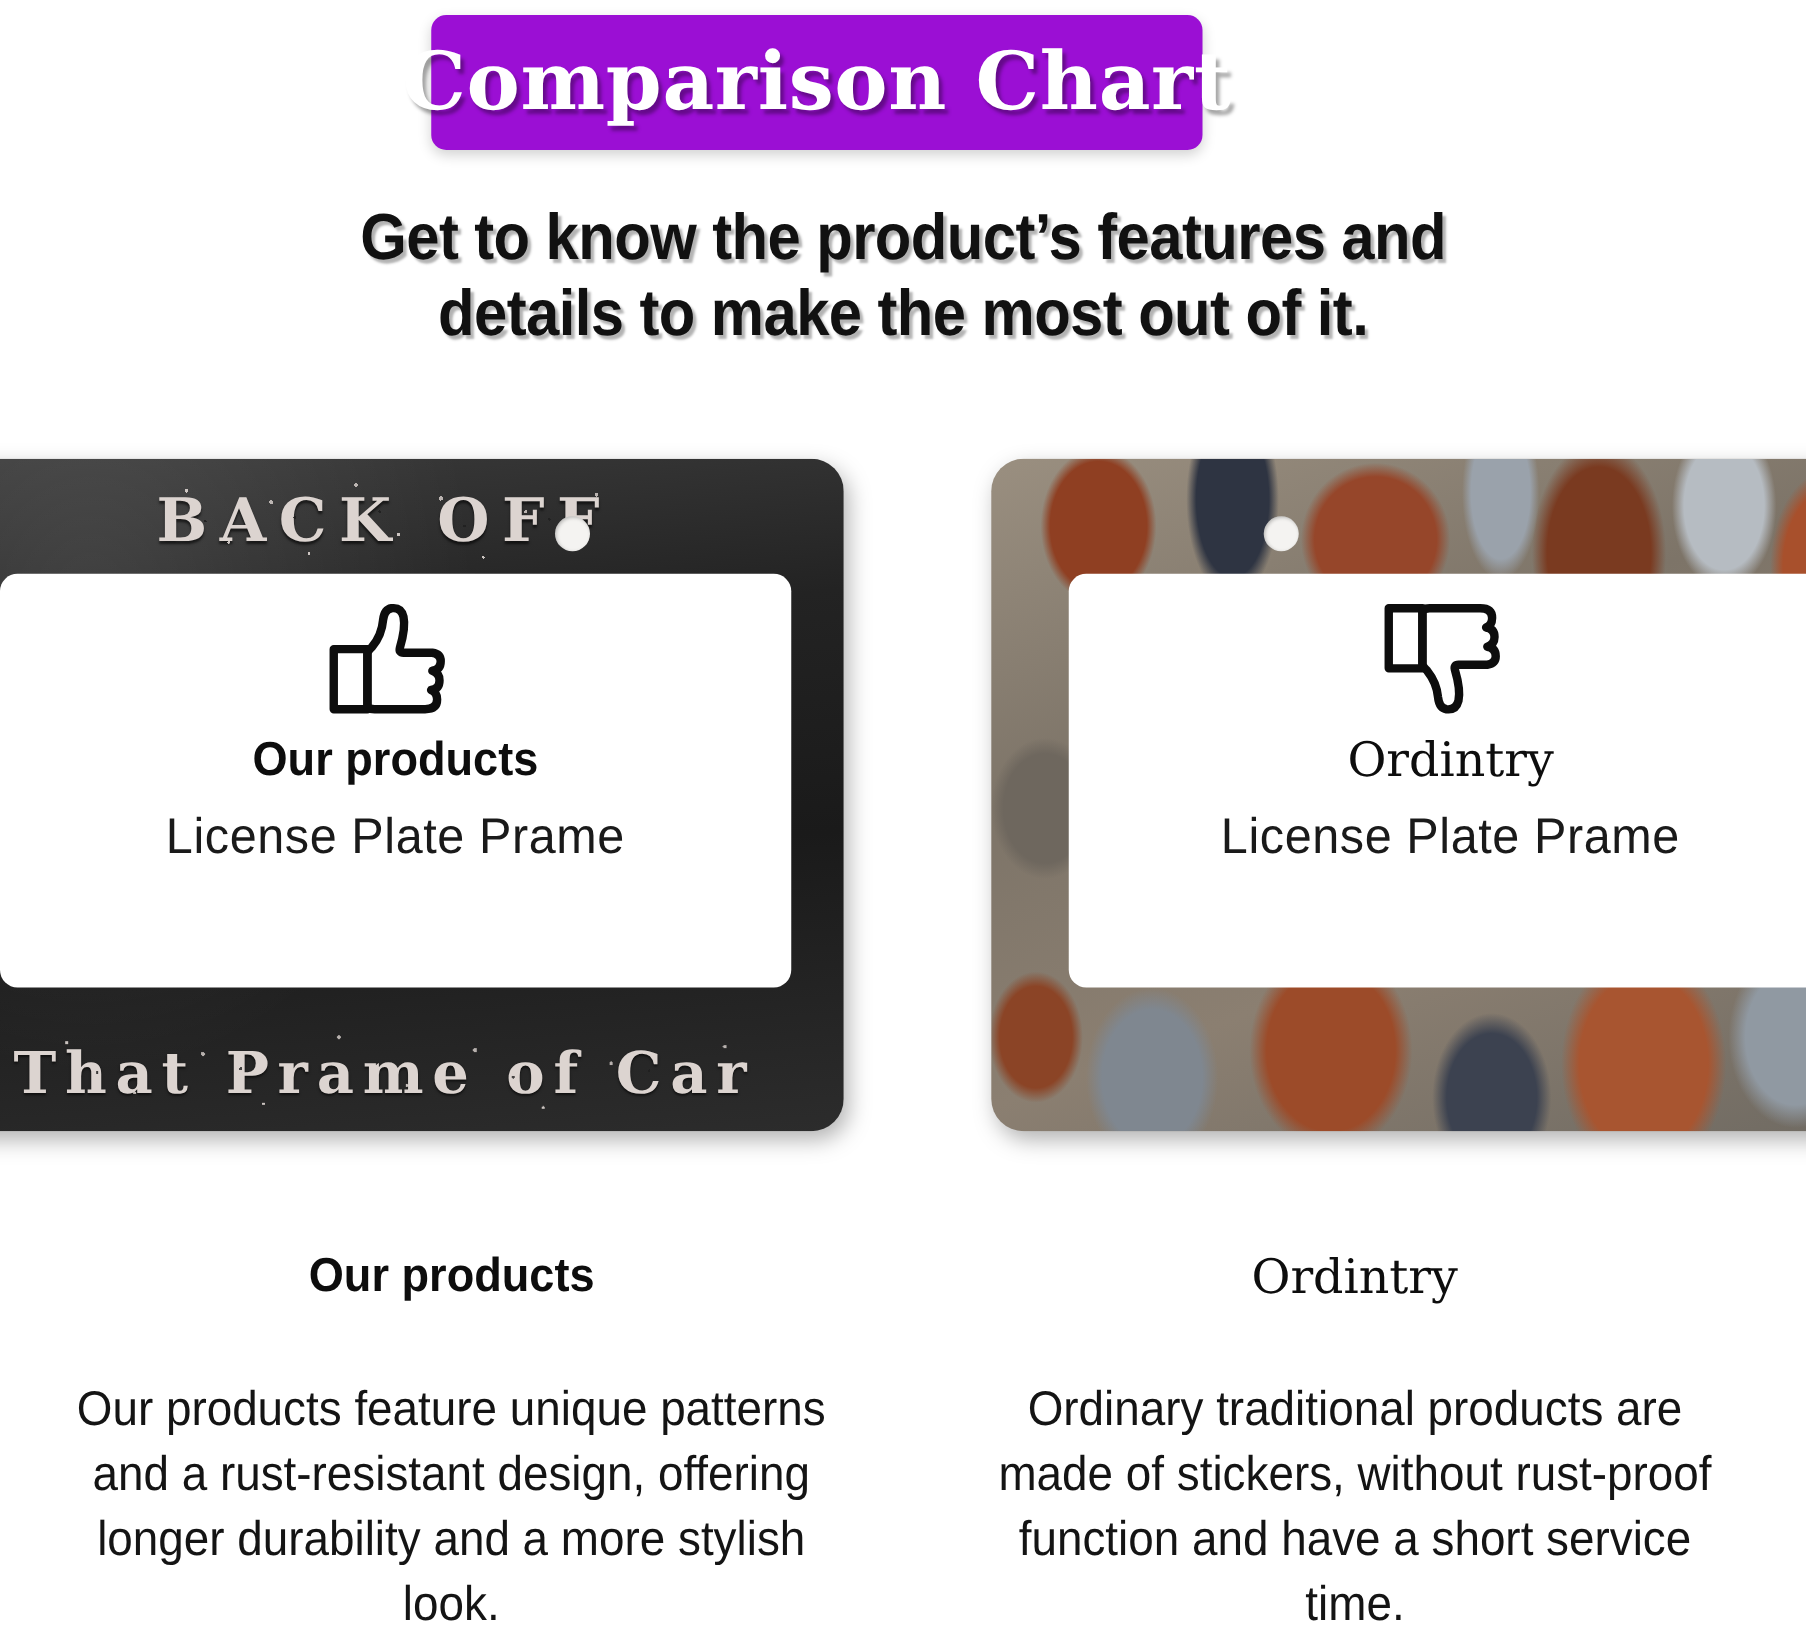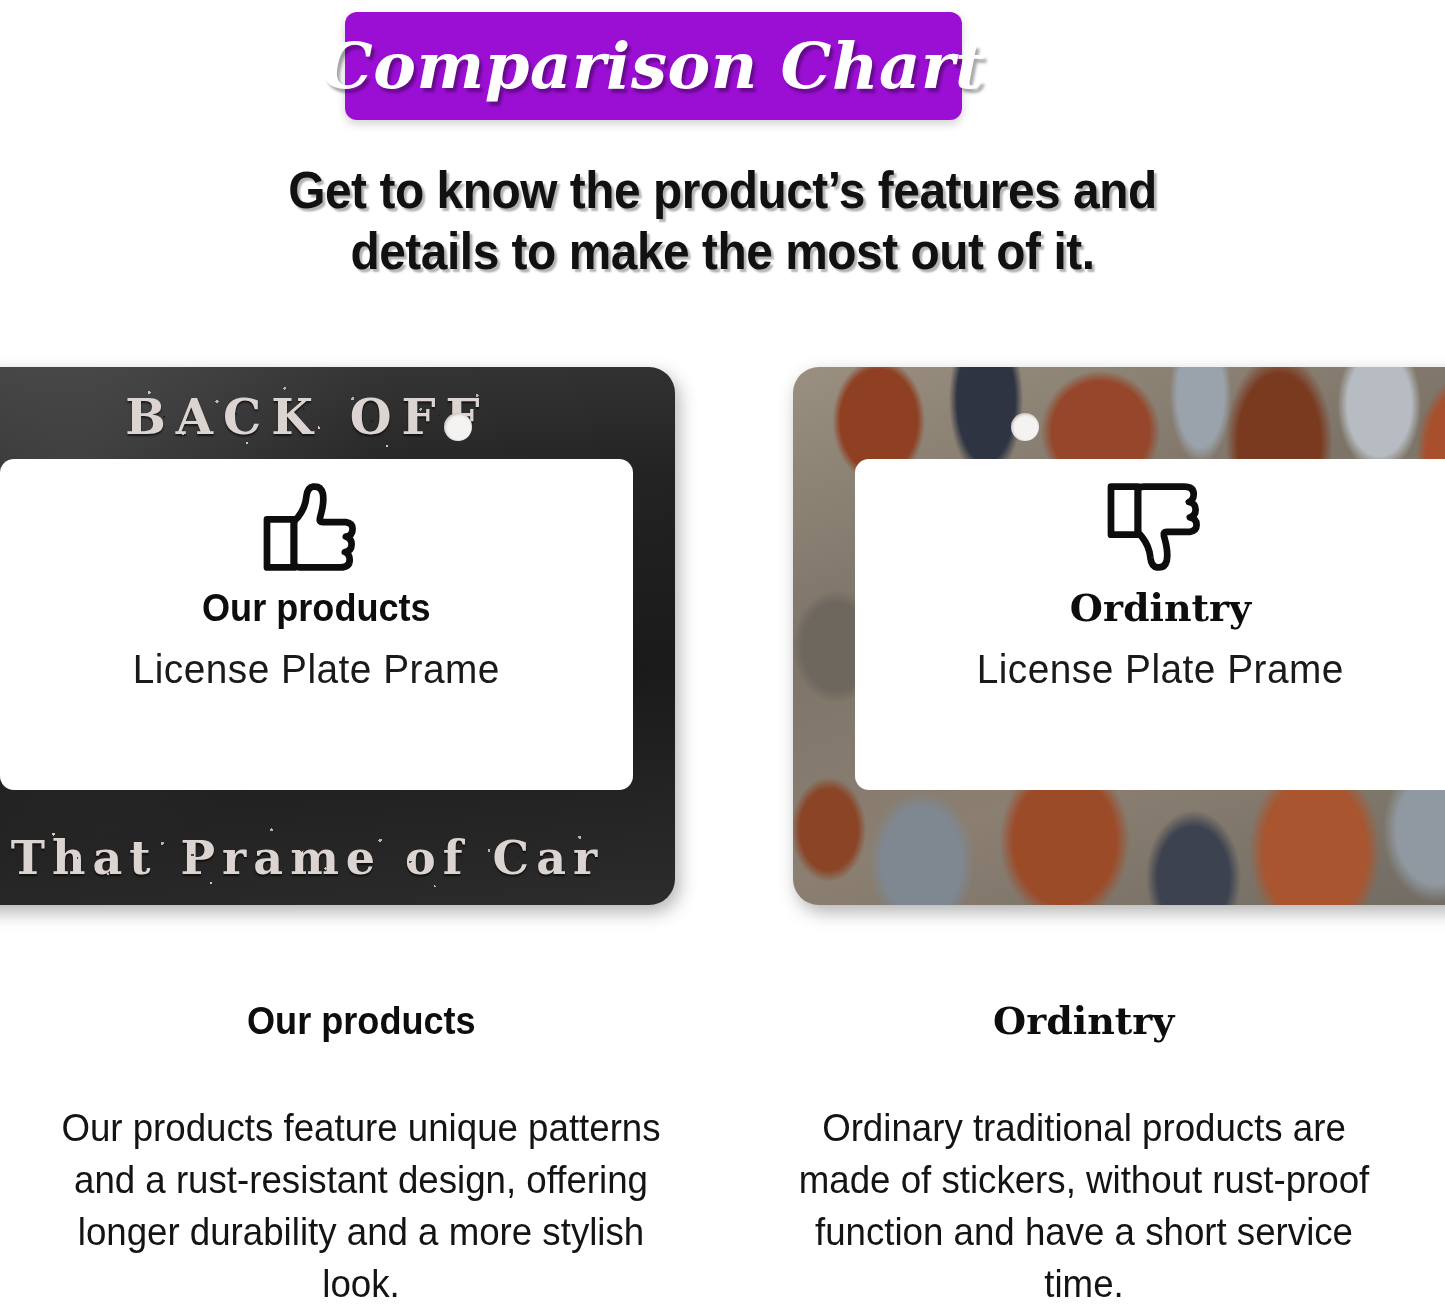--- a/index.html
+++ b/index.html
@@ -31,21 +31,20 @@
     left: 345px;
     top: 12px;
     width: 617px;
     height: 108px;
     background: #9B0FD4;
     border-radius: 12px;
     display: flex;
     align-items: center;
     justify-content: center;
     box-shadow: 0 4px 10px rgba(0,0,0,0.18);
-    font-style: italic;
   }
 
   .title-text {
     font-family: "DejaVu Serif", "Liberation Serif", serif;
     font-weight: 700;
     font-size: 64px;
     line-height: 1;
     color: #ffffff;
     letter-spacing: 0.5px;
     text-shadow: 3px 4px 3px rgba(0,0,0,0.35);
@@ -231,21 +230,21 @@
     line-height: 1;
     color: #0d0d0d;
   }
   .heading-sans {
     font-family: "Liberation Sans", sans-serif;
     font-weight: 700;
     transform: scaleX(0.95);
   }
   .heading-serif {
     font-family: "DejaVu Serif", "Liberation Serif", serif;
-    font-weight: 700;
+    font-weight: 400;
   }
 
   .card-sub {
     margin-top: 22px;
     font-family: "Liberation Sans", sans-serif;
     font-weight: 300;
     font-size: 40px;
     line-height: 1;
     color: #1a1a1a;
     letter-spacing: 0.5px;

